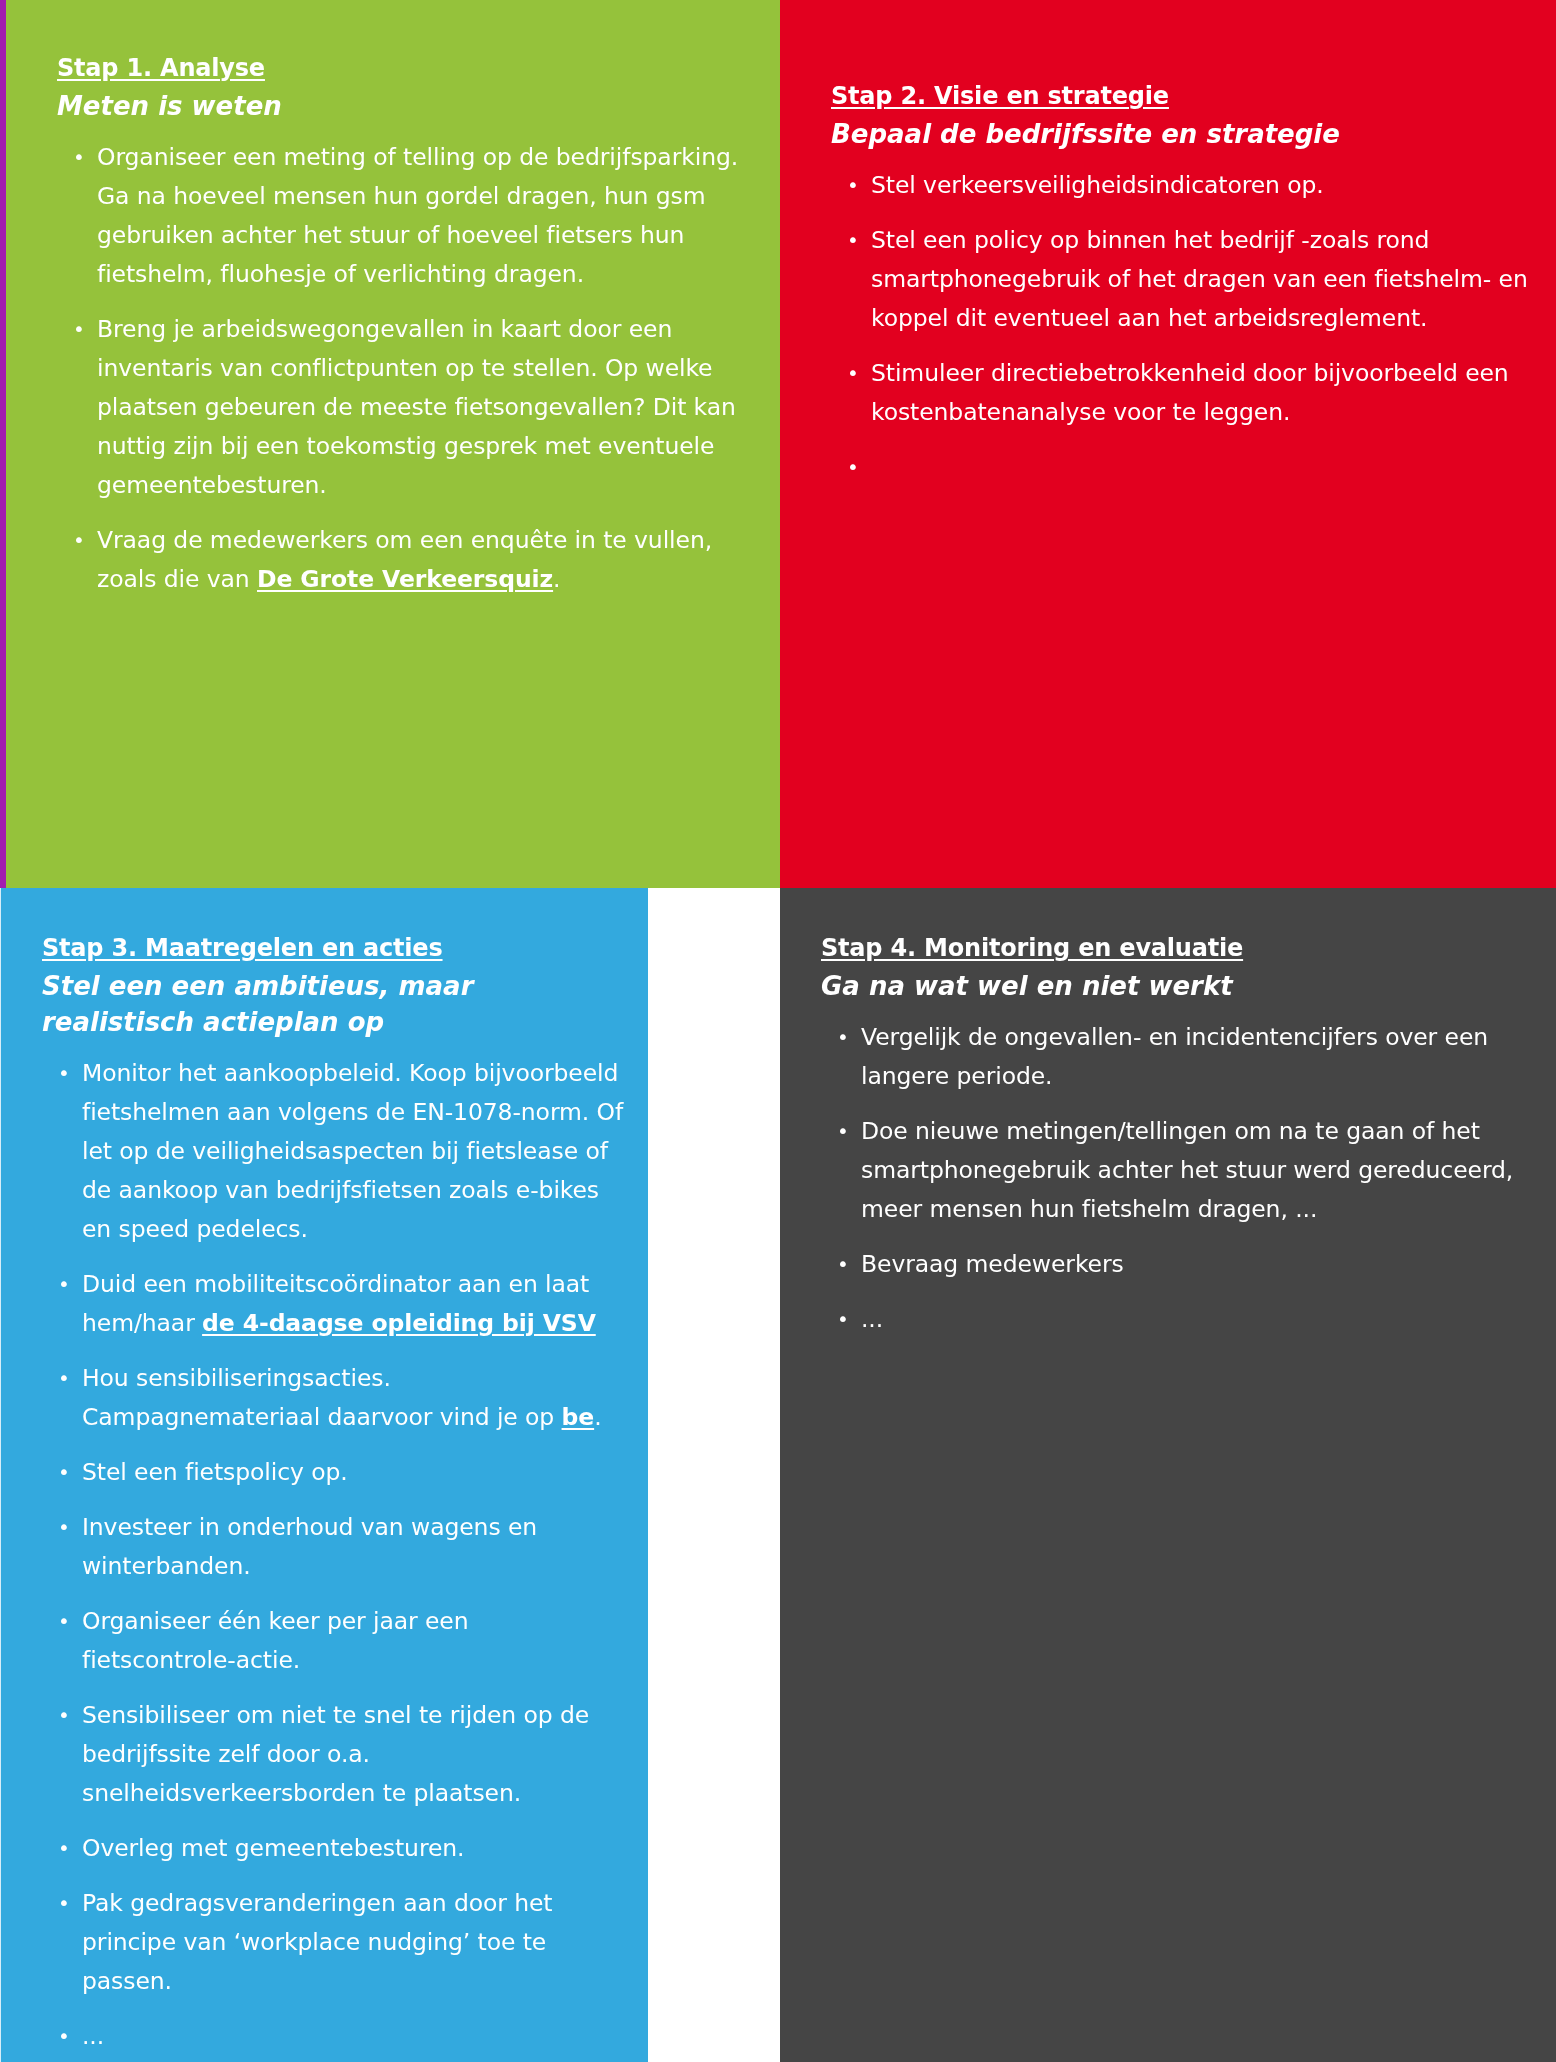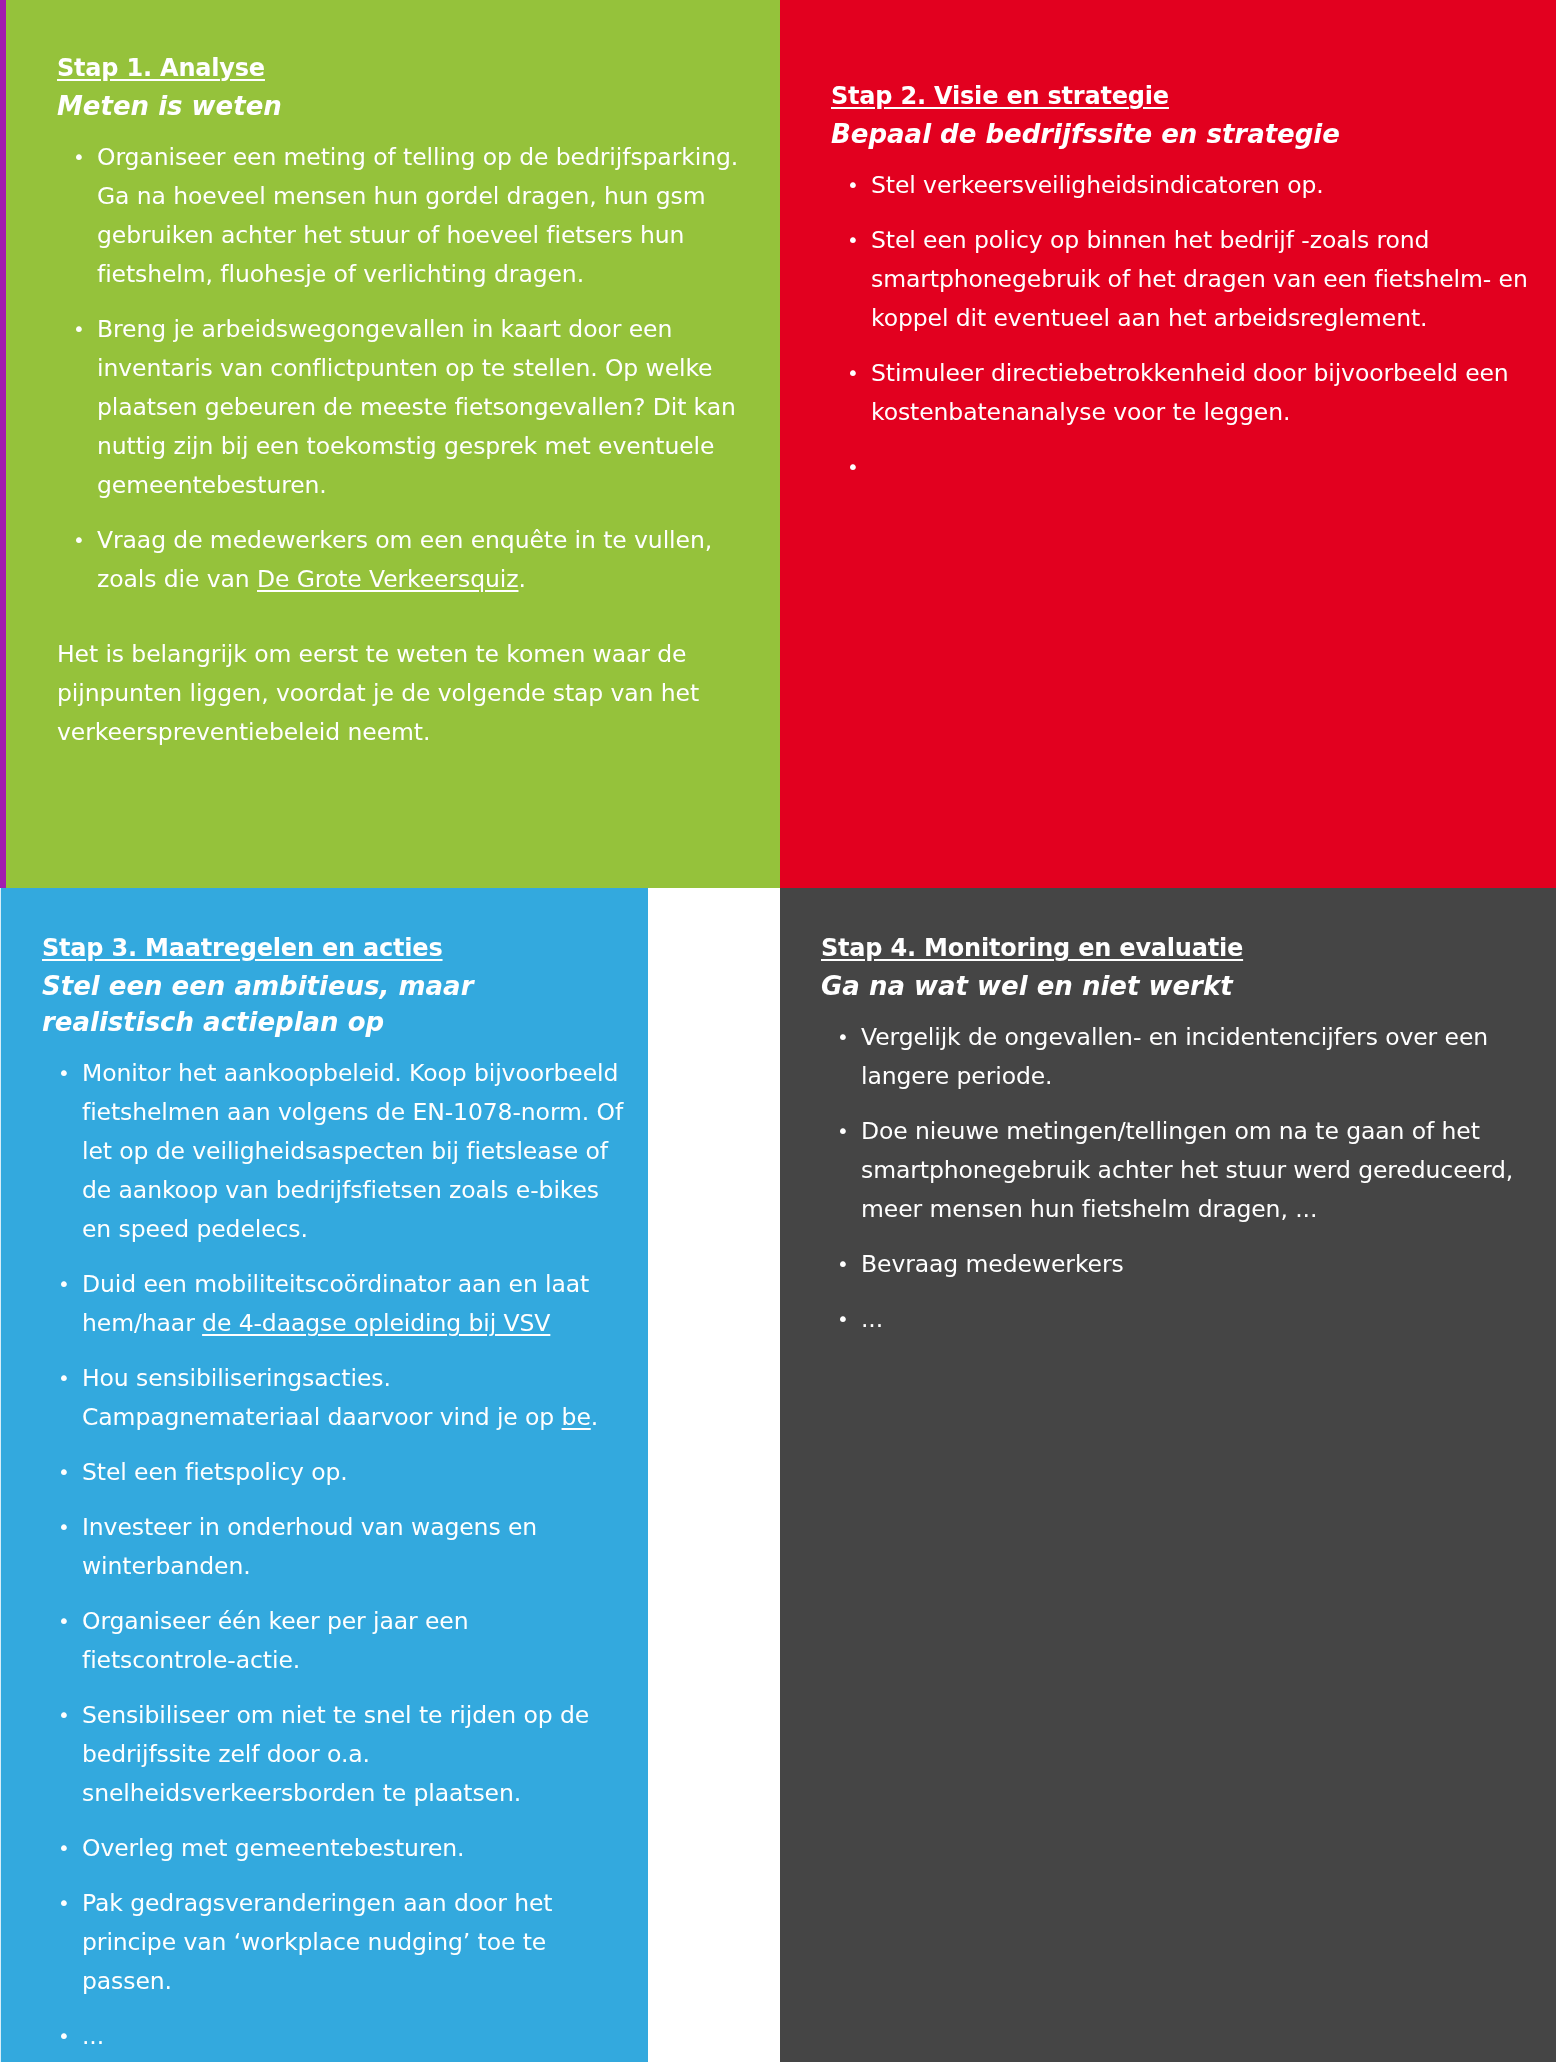--- a/index.html
+++ b/index.html
@@ -30,21 +30,21 @@
     list-style: none; margin: 14px 0 0 0; padding: 0 0 0 40px;
   }
   ul.items li {
     position: relative; font-size: 23.5px; line-height: 39px; margin-bottom: 16px;
     letter-spacing: -0.1px;
   }
   ul.items li .bullet {
     position: absolute; left: -24px; top: 0; font-size: 20px;
   }
   a.link {
-    color: #ffffff; font-weight: normal; text-decoration: underline;
+    color: #ffffff; font-weight: bold; text-decoration: underline;
     text-underline-offset: 3px; text-decoration-thickness: 2px;
   }
   .closing {
     font-size: 23.5px; line-height: 39px; margin: 36px 0 0 0; letter-spacing: -0.1px;
   }
 </style>
 </head>
 <body>
 
 <div class="grid">
@@ -59,21 +59,20 @@
       </li>
       <li>
         <span class="bullet">•</span>
         <span>Breng je arbeidswegongevallen in kaart door een inventaris van conflictpunten op te stellen. Op welke plaatsen gebeuren de meeste fietsongevallen? Dit kan nuttig zijn bij een toekomstig gesprek met eventuele gemeentebesturen.</span>
       </li>
       <li>
         <span class="bullet">•</span>
         <span>Vraag de medewerkers om een enquête in te vullen, zoals die van </span><a class="link" href="#">De Grote Verkeersquiz</a><span>.</span>
       </li>
     </ul>
-    <p class="closing">Het is belangrijk om eerst te weten te komen waar de pijnpunten liggen, voordat je de volgende stap van het verkeerspreventiebeleid neemt.</p>
   </section>
 
   <section class="panel p2" style="background-color: rgb(226, 0, 31);">
     <h2 class="heading">Stap 2. Visie en strategie</h2>
     <p class="subtitle">Bepaal de bedrijfssite en strategie</p>
     <ul class="items">
       <li>
         <span class="bullet">•</span>
         <span>Stel verkeersveiligheidsindicatoren op.</span>
       </li>

